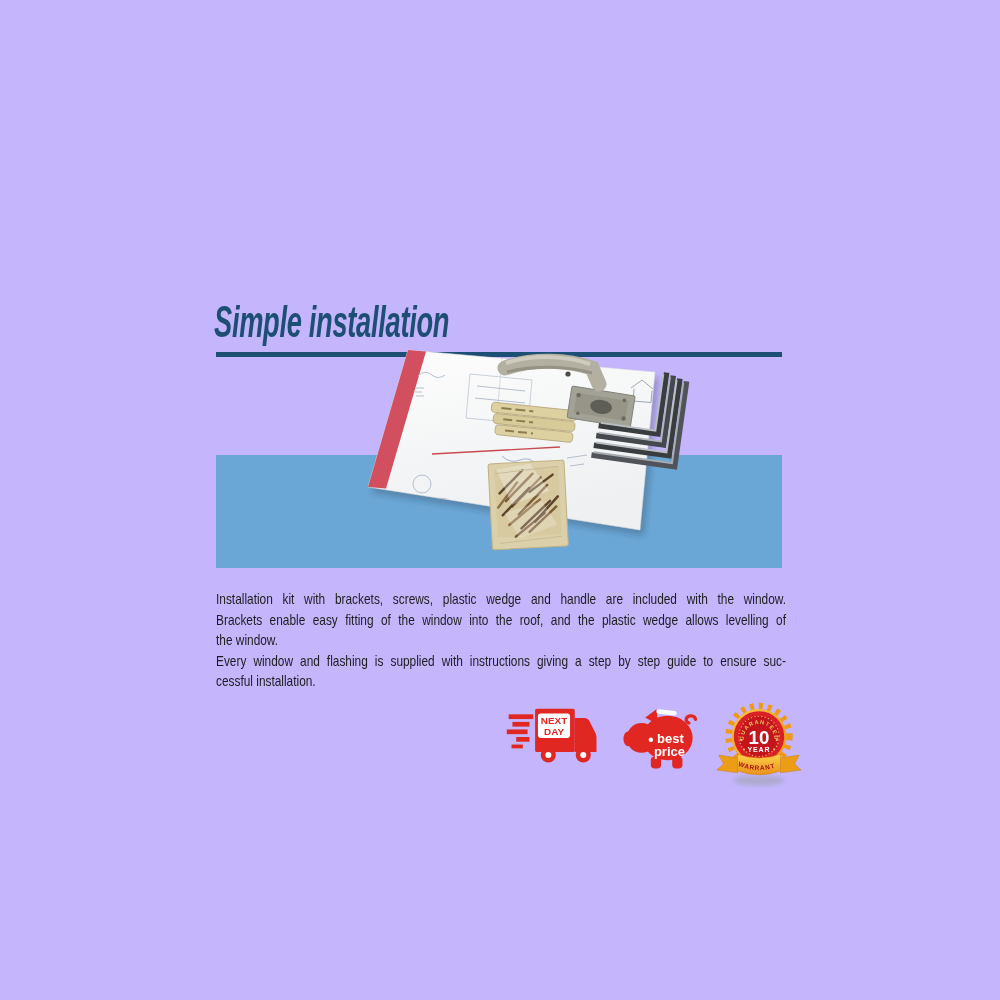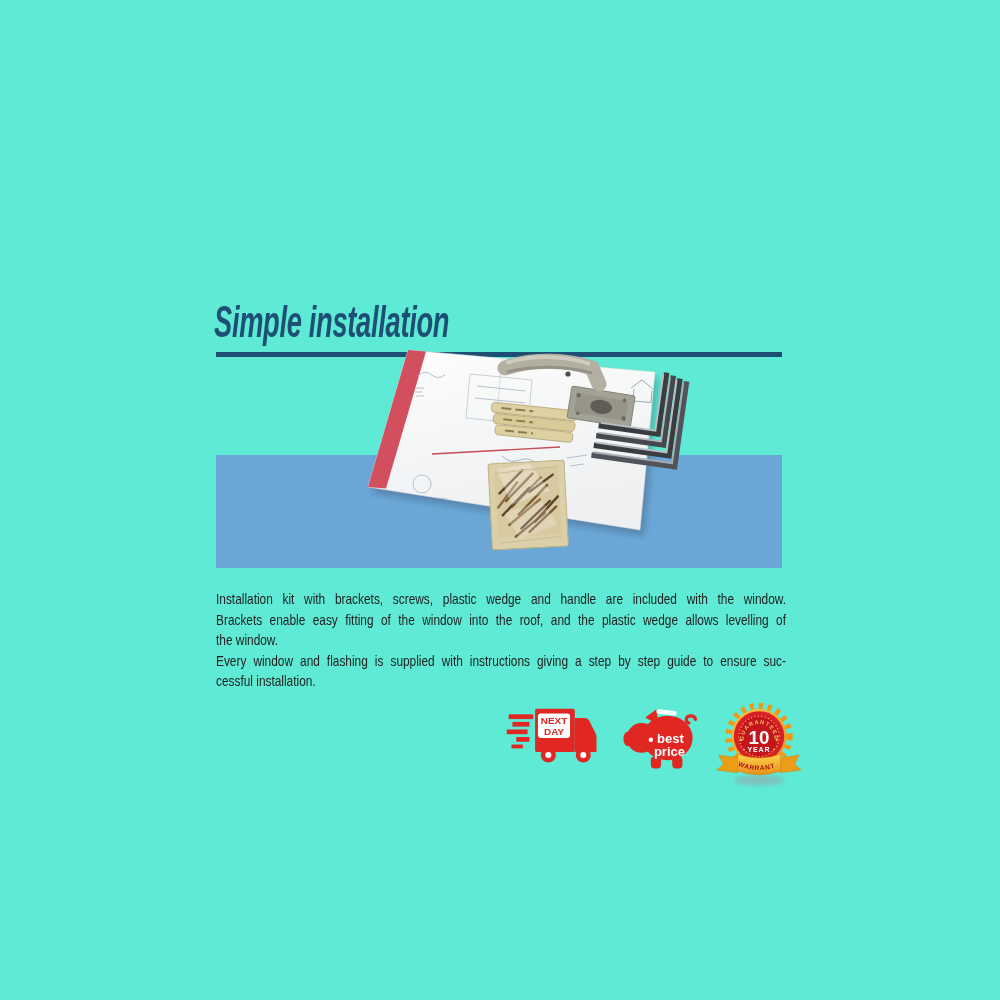--- a/index.html
+++ b/index.html
@@ -1,16 +1,16 @@
 <!DOCTYPE html>
 <html><head>
 <meta charset="utf-8">
 <style>
   html,body{margin:0;padding:0;background:#ffffff;}
-  .page{position:relative;width:1000px;height:1000px;background:#5eead4;overflow:hidden;
+  .page{position:relative;width:1000px;height:1000px;background:#c4b5fd;overflow:hidden;
         font-family:"Liberation Sans", sans-serif;}
   .title{position:absolute;left:214px;top:297px;color:#1d4e74;font-style:italic;font-weight:bold;
          font-size:44px;letter-spacing:-0.5px;white-space:nowrap;
          transform:scaleX(0.62);transform-origin:0 0;}
   .rule{position:absolute;left:216px;top:352px;width:566px;height:5px;background:#1d4e74;}
   .band{position:absolute;left:216px;top:455px;width:566px;height:113px;background:#6ba7d6;}
   .photo{position:absolute;left:352px;top:338px;width:350px;height:235px;}
   .bodycopy{position:absolute;left:216px;top:589px;width:720px;color:#1e1e1e;
             font-size:15px;line-height:20.6px;transform:scaleX(0.7917);transform-origin:0 0;}
   .jl{text-align:justify;text-align-last:justify;}

